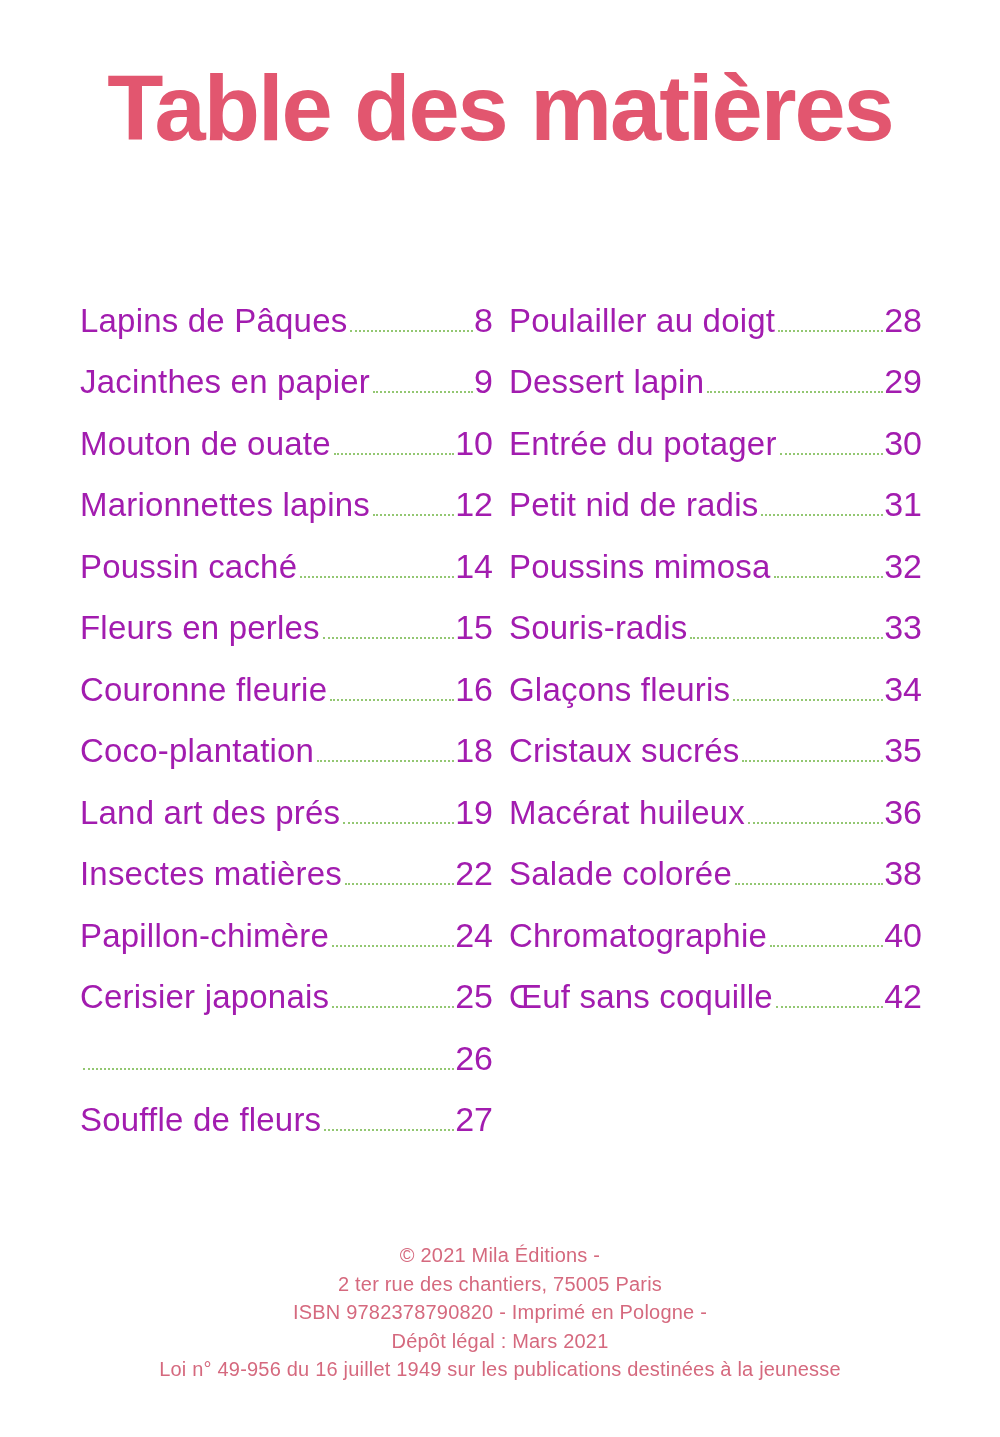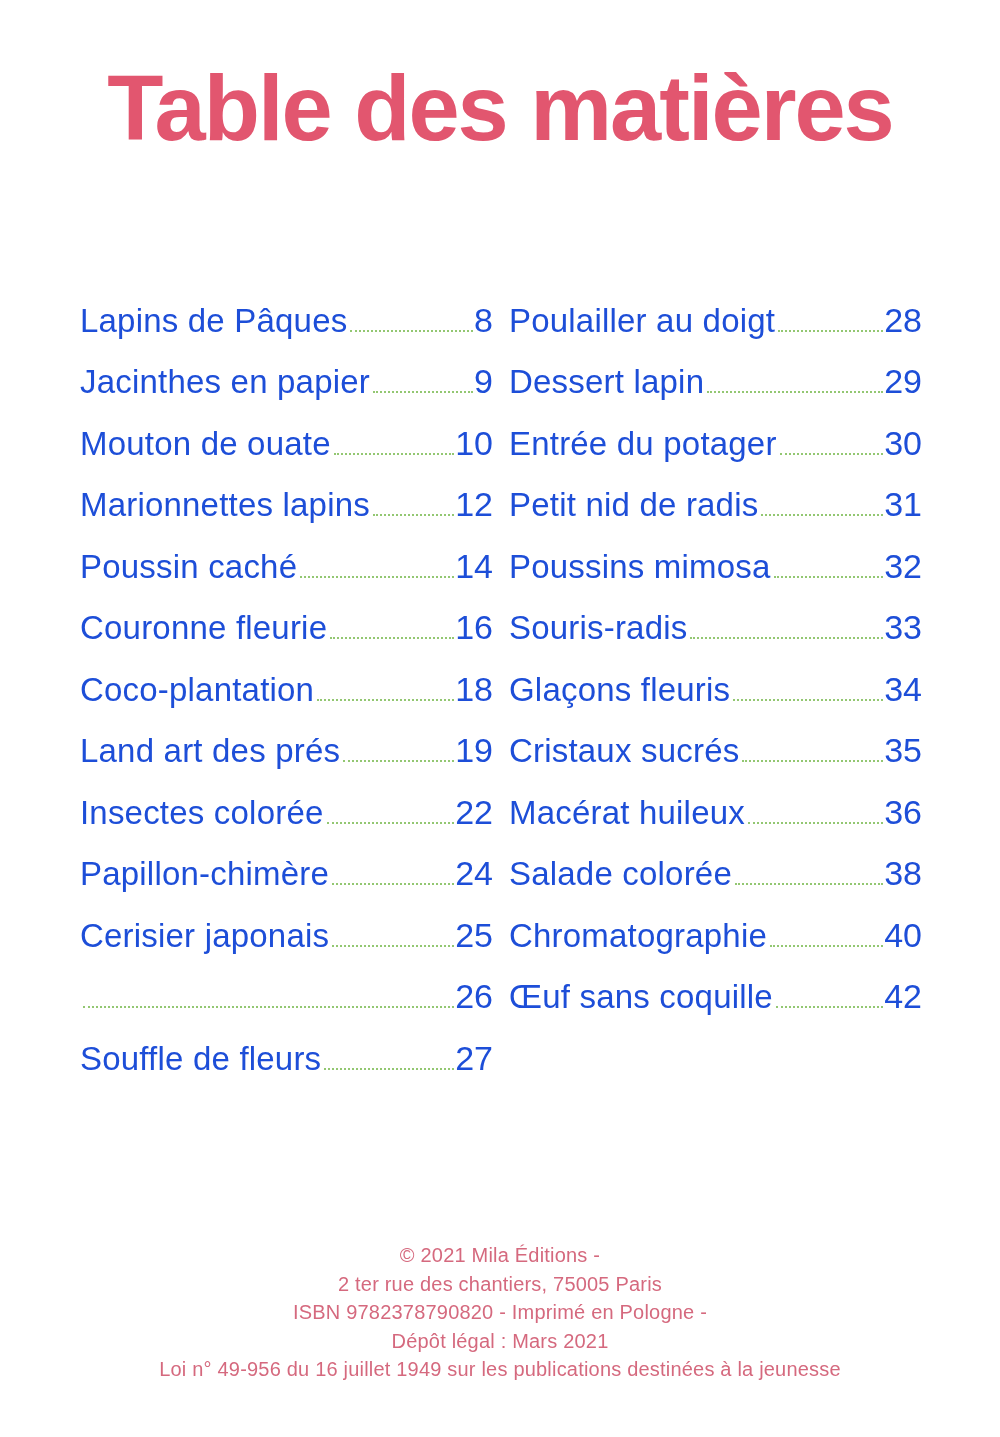--- a/index.html
+++ b/index.html
@@ -34,21 +34,21 @@
     justify-content: space-between;
   }
   .toc-col {
     list-style: none;
     width: 413px;
   }
   .toc-row {
     display: flex;
     align-items: flex-end;
     height: 61.5px;
-    color: #1d4ed8;
+    color: #a21caf;
   }
   .toc-label {
     font-size: 33px;
     font-weight: 400;
     letter-spacing: 0.2px;
     white-space: nowrap;
   }
   .toc-dots {
     flex: 1 1 auto;
     min-width: 10px;
@@ -104,41 +104,46 @@
     <span class="toc-dots"></span>
     <span class="toc-page">12</span>
   </li>
 
   <li class="toc-row">
     <span class="toc-label">Poussin caché</span>
     <span class="toc-dots"></span>
     <span class="toc-page">14</span>
   </li>
 
+  <li class="toc-row">
+    <span class="toc-label">Fleurs en perles</span>
+    <span class="toc-dots"></span>
+    <span class="toc-page">15</span>
+  </li>
 
   <li class="toc-row">
     <span class="toc-label">Couronne fleurie</span>
     <span class="toc-dots"></span>
     <span class="toc-page">16</span>
   </li>
 
   <li class="toc-row">
     <span class="toc-label">Coco-plantation</span>
     <span class="toc-dots"></span>
     <span class="toc-page">18</span>
   </li>
 
   <li class="toc-row">
     <span class="toc-label">Land art des prés</span>
     <span class="toc-dots"></span>
     <span class="toc-page">19</span>
   </li>
 
   <li class="toc-row">
-    <span class="toc-label">Insectes colorée</span>
+    <span class="toc-label">Insectes matières</span>
     <span class="toc-dots"></span>
     <span class="toc-page">22</span>
   </li>
 
   <li class="toc-row">
     <span class="toc-label">Papillon-chimère</span>
     <span class="toc-dots"></span>
     <span class="toc-page">24</span>
   </li>
 

